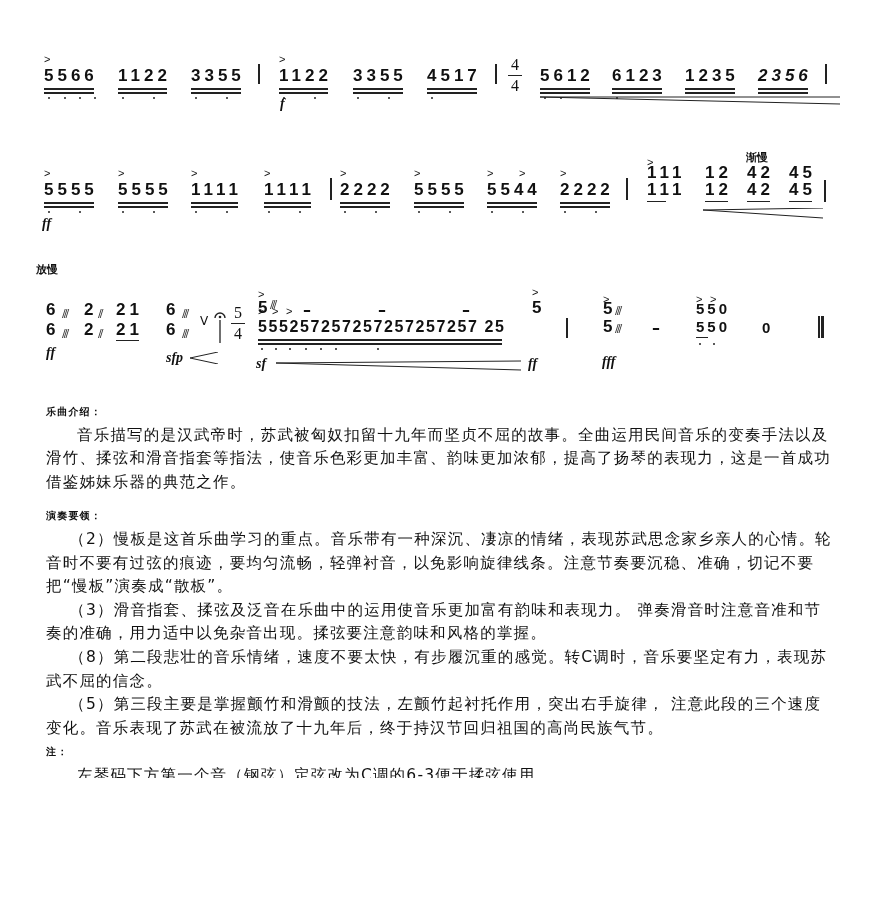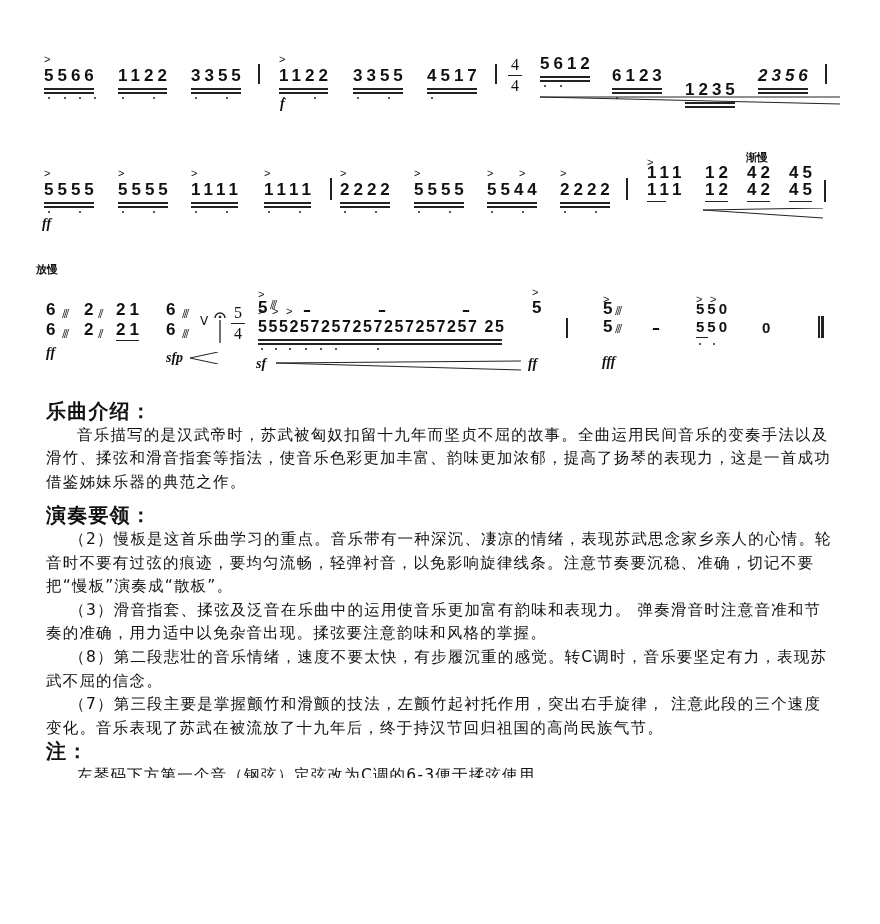--- a/index.html
+++ b/index.html
@@ -12,44 +12,44 @@
   .acc { position:absolute; font-size:11px; font-weight:normal; letter-spacing:0; top:-13px; }
   .dot { position:absolute; width:2px; height:2px; background:#222; border-radius:1px; }
   .bar { position:absolute; width:2px; background:#222; }
   .dyn { position:absolute; font-family:"Liberation Serif", serif; font-style:italic; font-weight:bold; font-size:14px; }
   .tsig { position:absolute; font-family:"Liberation Serif", serif; font-size:16px; text-align:center; line-height:18px; }
   .tsig .line { display:block; border-top:1px solid #222; margin:1px 0; }
   .tempo { position:absolute; font-size:11px; font-weight:bold; }
   .trem { position:absolute; font-size:11px; color:#333; font-family:"DejaVu Sans", sans-serif; font-weight:normal; letter-spacing:-2px; }
   .text { position:absolute; left:46px; top:400px; width:790px; font-family:"DejaVu Sans", sans-serif; font-size:15.5px; line-height:23.6px; letter-spacing:1.2px; }
   .text p { margin:0; }
-  .text .h { font-weight:bold; font-size:20px; }
+  .text .h { font-weight:bold; font-size:10px; }
   .indent { text-indent:2em; }
   .indent1 { text-indent:1.5em; }
   .cut { height:14px; overflow:hidden; }
 </style>
 </head>
 <body>
 
 <div class="score">
 
   <div class="row" style="top:0;">
     <div class="grp" style="left:44px;top:66px;"><span class="acc" style="left:0;">&gt;</span><span>5566</span><div class="beam" style="top:22px;"></div><div class="beam2" style="top:26px;"></div><div class="dot" style="left:4px;top:31px;"></div><div class="dot" style="left:20px;top:31px;"></div><div class="dot" style="left:35px;top:31px;"></div><div class="dot" style="left:50px;top:31px;"></div></div>
     <div class="grp" style="left:118px;top:66px;"><span>1122</span><div class="beam" style="top:22px;"></div><div class="beam2" style="top:26px;"></div><div class="dot" style="left:4px;top:31px;"></div><div class="dot" style="left:35px;top:31px;"></div></div>
     <div class="grp" style="left:191px;top:66px;"><span>3355</span><div class="beam" style="top:22px;"></div><div class="beam2" style="top:26px;"></div><div class="dot" style="left:4px;top:31px;"></div><div class="dot" style="left:35px;top:31px;"></div></div>
     <div class="bar" style="left:258px;top:64px;height:20px;"></div>
     <div class="grp" style="left:279px;top:66px;"><span class="acc" style="left:0;">&gt;</span><span>1122</span><div class="beam" style="top:22px;"></div><div class="beam2" style="top:26px;"></div><div class="dot" style="left:4px;top:31px;"></div><div class="dot" style="left:35px;top:31px;"></div></div>
     <span class="dyn" style="left:280px;top:96px;">f</span>
     <div class="grp" style="left:353px;top:66px;"><span>3355</span><div class="beam" style="top:22px;"></div><div class="beam2" style="top:26px;"></div><div class="dot" style="left:4px;top:31px;"></div><div class="dot" style="left:35px;top:31px;"></div></div>
     <div class="grp" style="left:427px;top:66px;"><span>4517</span><div class="beam" style="top:22px;"></div><div class="beam2" style="top:26px;"></div><div class="dot" style="left:4px;top:31px;"></div></div>
     <div class="bar" style="left:495px;top:64px;height:20px;"></div>
     <div class="tsig" style="left:508px;top:56px;width:14px;"><span>4</span><span class="line"></span><span>4</span></div>
-    <div class="grp" style="left:540px;top:54px;"><span>5612</span><div class="beam" style="top:22px;"></div><div class="beam2" style="top:26px;"></div><div class="dot" style="left:4px;top:31px;"></div><div class="dot" style="left:20px;top:31px;"></div></div>
+    <div class="grp" style="left:540px;top:66px;"><span>5612</span><div class="beam" style="top:22px;"></div><div class="beam2" style="top:26px;"></div><div class="dot" style="left:4px;top:31px;"></div><div class="dot" style="left:20px;top:31px;"></div></div>
     <div class="grp" style="left:612px;top:66px;"><span>6123</span><div class="beam" style="top:22px;"></div><div class="beam2" style="top:26px;"></div><div class="dot" style="left:4px;top:31px;"></div></div>
-    <div class="grp" style="left:685px;top:80px;"><span>1235</span><div class="beam" style="top:22px;"></div><div class="beam2" style="top:26px;"></div></div>
+    <div class="grp" style="left:685px;top:66px;"><span>1235</span><div class="beam" style="top:22px;"></div><div class="beam2" style="top:26px;"></div></div>
     <div class="grp" style="left:758px;top:66px;font-style:italic;"><span>2356</span><div class="beam" style="top:22px;"></div><div class="beam2" style="top:26px;"></div></div>
     <div class="bar" style="left:825px;top:64px;height:20px;"></div>
     <svg style="position:absolute;left:540px;top:96px;" width="300" height="10">
         <line x1="0" y1="1" x2="300" y2="1" stroke="#222" stroke-width="1"></line>
         <line x1="0" y1="1" x2="300" y2="8" stroke="#222" stroke-width="1"></line>
       </svg>
   </div>
 
   <div class="row" style="top:0;">
     <div class="grp" style="left:44px;top:180px;"><span class="acc" style="left:0;">&gt;</span><span>5555</span><div class="beam" style="top:22px;"></div><div class="beam2" style="top:26px;"></div><div class="dot" style="left:4px;top:31px;"></div><div class="dot" style="left:35px;top:31px;"></div></div>
@@ -117,16 +117,16 @@
   </div>
 </div>
 
 <div class="text">
   <p class="h">乐曲介绍：</p>
   <p class="indent" style="margin-bottom:10px;">音乐描写的是汉武帝时，苏武被匈奴扣留十九年而坚贞不屈的故事。全曲运用民间音乐的变奏手法以及滑竹、揉弦和滑音指套等指法，使音乐色彩更加丰富、韵味更加浓郁，提高了扬琴的表现力，这是一首成功借鉴姊妹乐器的典范之作。</p>
   <p class="h">演奏要领：</p>
   <p class="indent1">（2）慢板是这首乐曲学习的重点。音乐带有一种深沉、凄凉的情绪，表现苏武思念家乡亲人的心情。轮音时不要有过弦的痕迹，要均匀流畅，轻弹衬音，以免影响旋律线条。注意节奏要沉稳、准确，切记不要把“慢板”演奏成“散板”。</p>
   <p class="indent1">（3）滑音指套、揉弦及泛音在乐曲中的运用使音乐更加富有韵味和表现力。 弹奏滑音时注意音准和节奏的准确，用力适中以免杂音出现。揉弦要注意韵味和风格的掌握。</p>
   <p class="indent1">（8）第二段悲壮的音乐情绪，速度不要太快，有步履沉重的感觉。转C调时，音乐要坚定有力，表现苏武不屈的信念。</p>
-  <p class="indent1">（7）第三段主要是掌握颤竹和滑颤的技法，左颤竹起衬托作用，突出右手旋律， 注意此段的三个速度变化。音乐表现了苏武在被流放了十九年后，终于持汉节回归祖国的高尚民族气节。</p>
+  <p class="indent1">（5）第三段主要是掌握颤竹和滑颤的技法，左颤竹起衬托作用，突出右手旋律， 注意此段的三个速度变化。音乐表现了苏武在被流放了十九年后，终于持汉节回归祖国的高尚民族气节。</p>
   <p class="h">注：</p>
   <p class="indent cut">左琴码下方第一个音（钢弦）定弦改为C调的6-3便于揉弦使用。</p>
 </div>
 
 </body></html>

